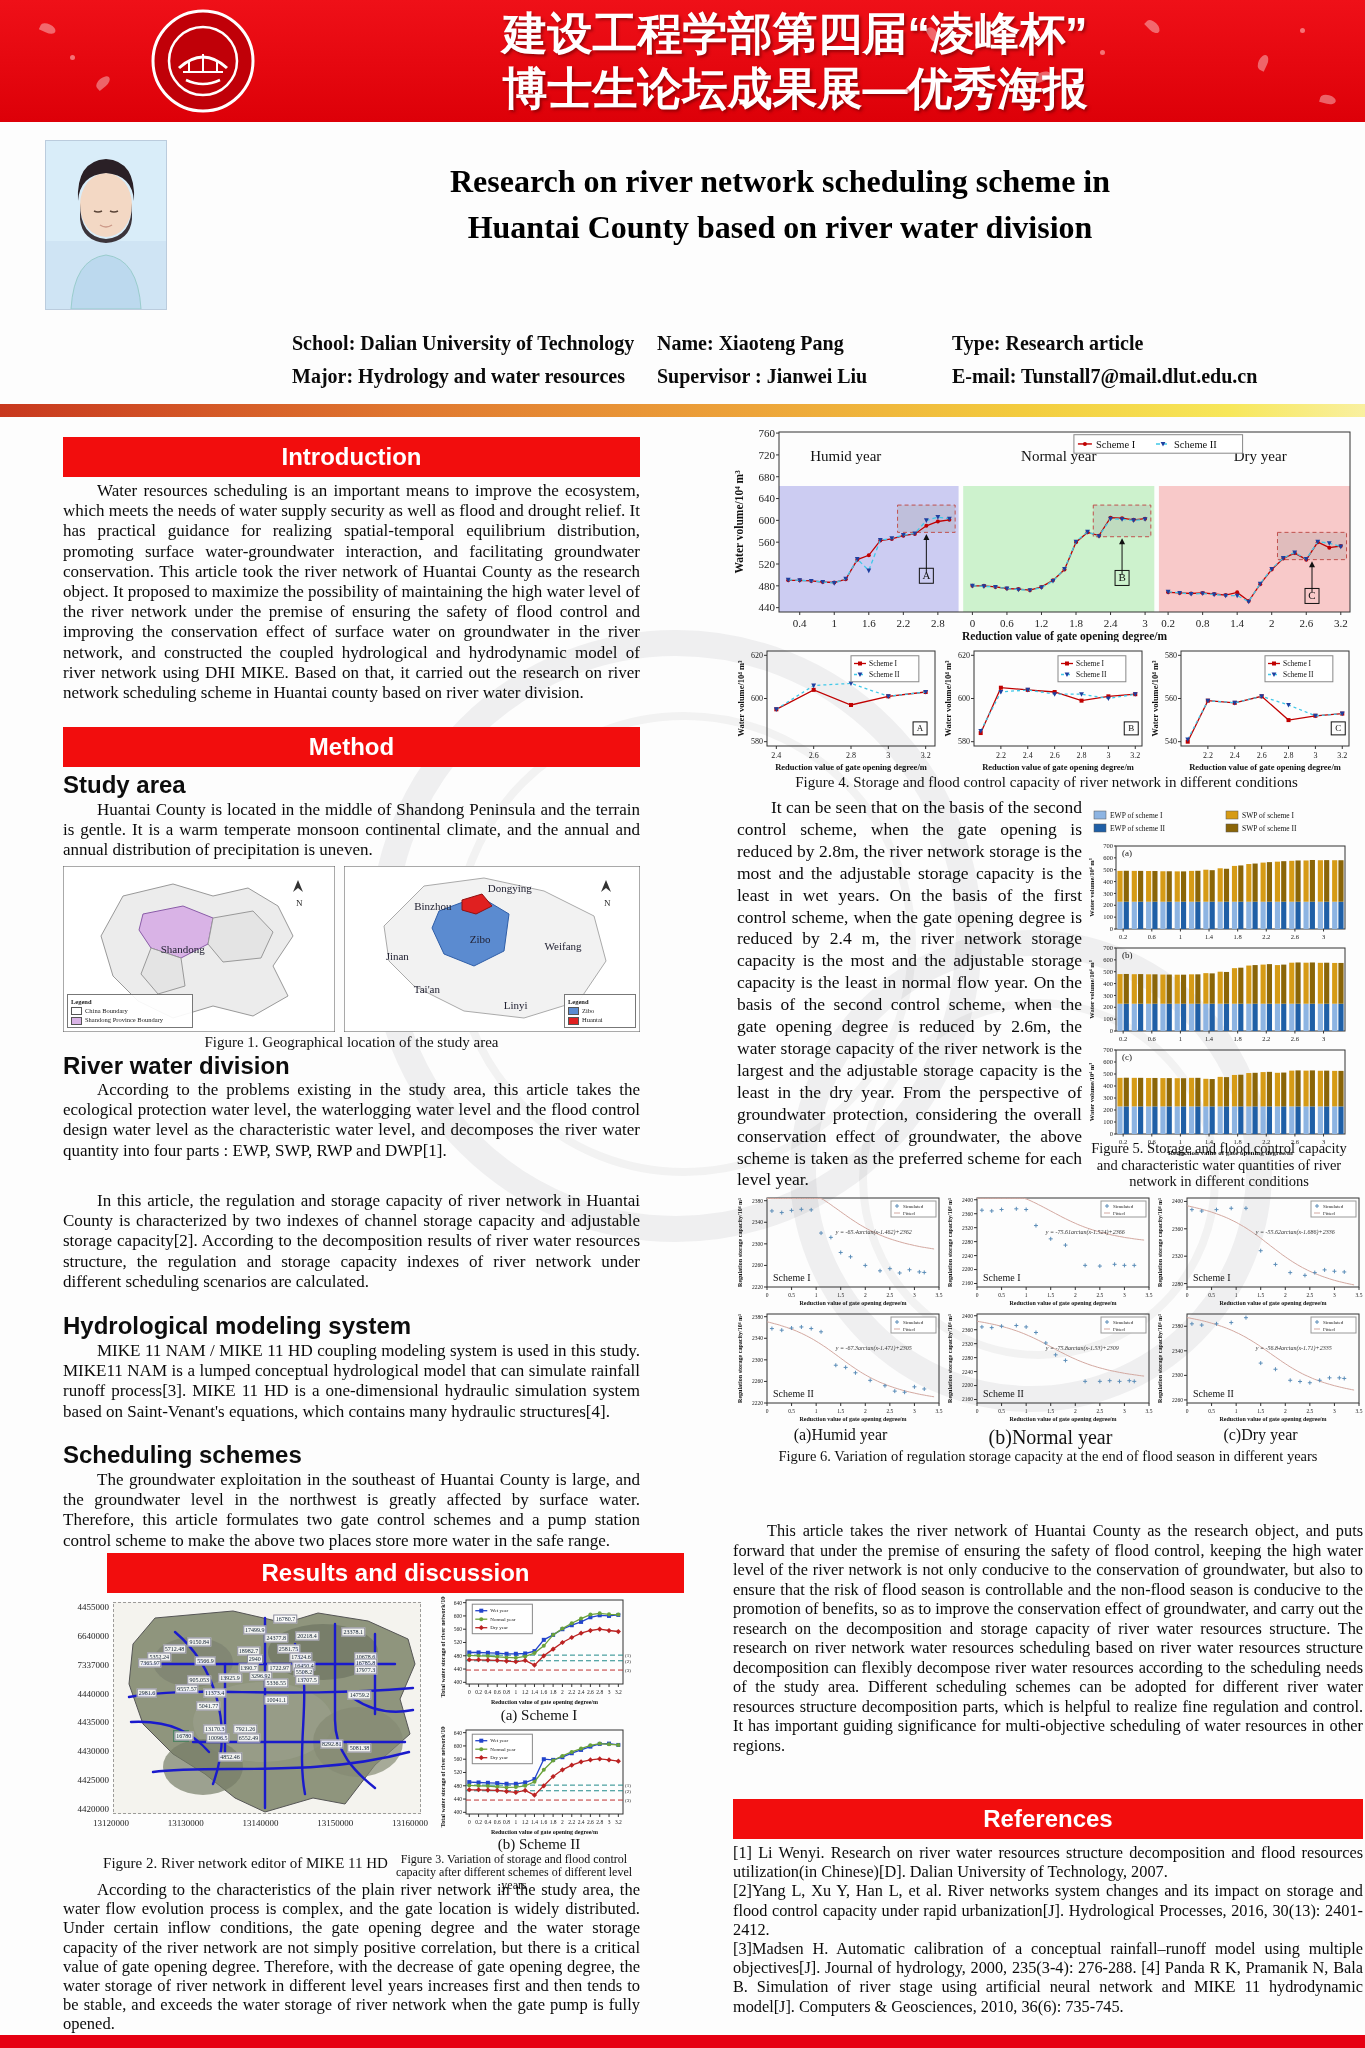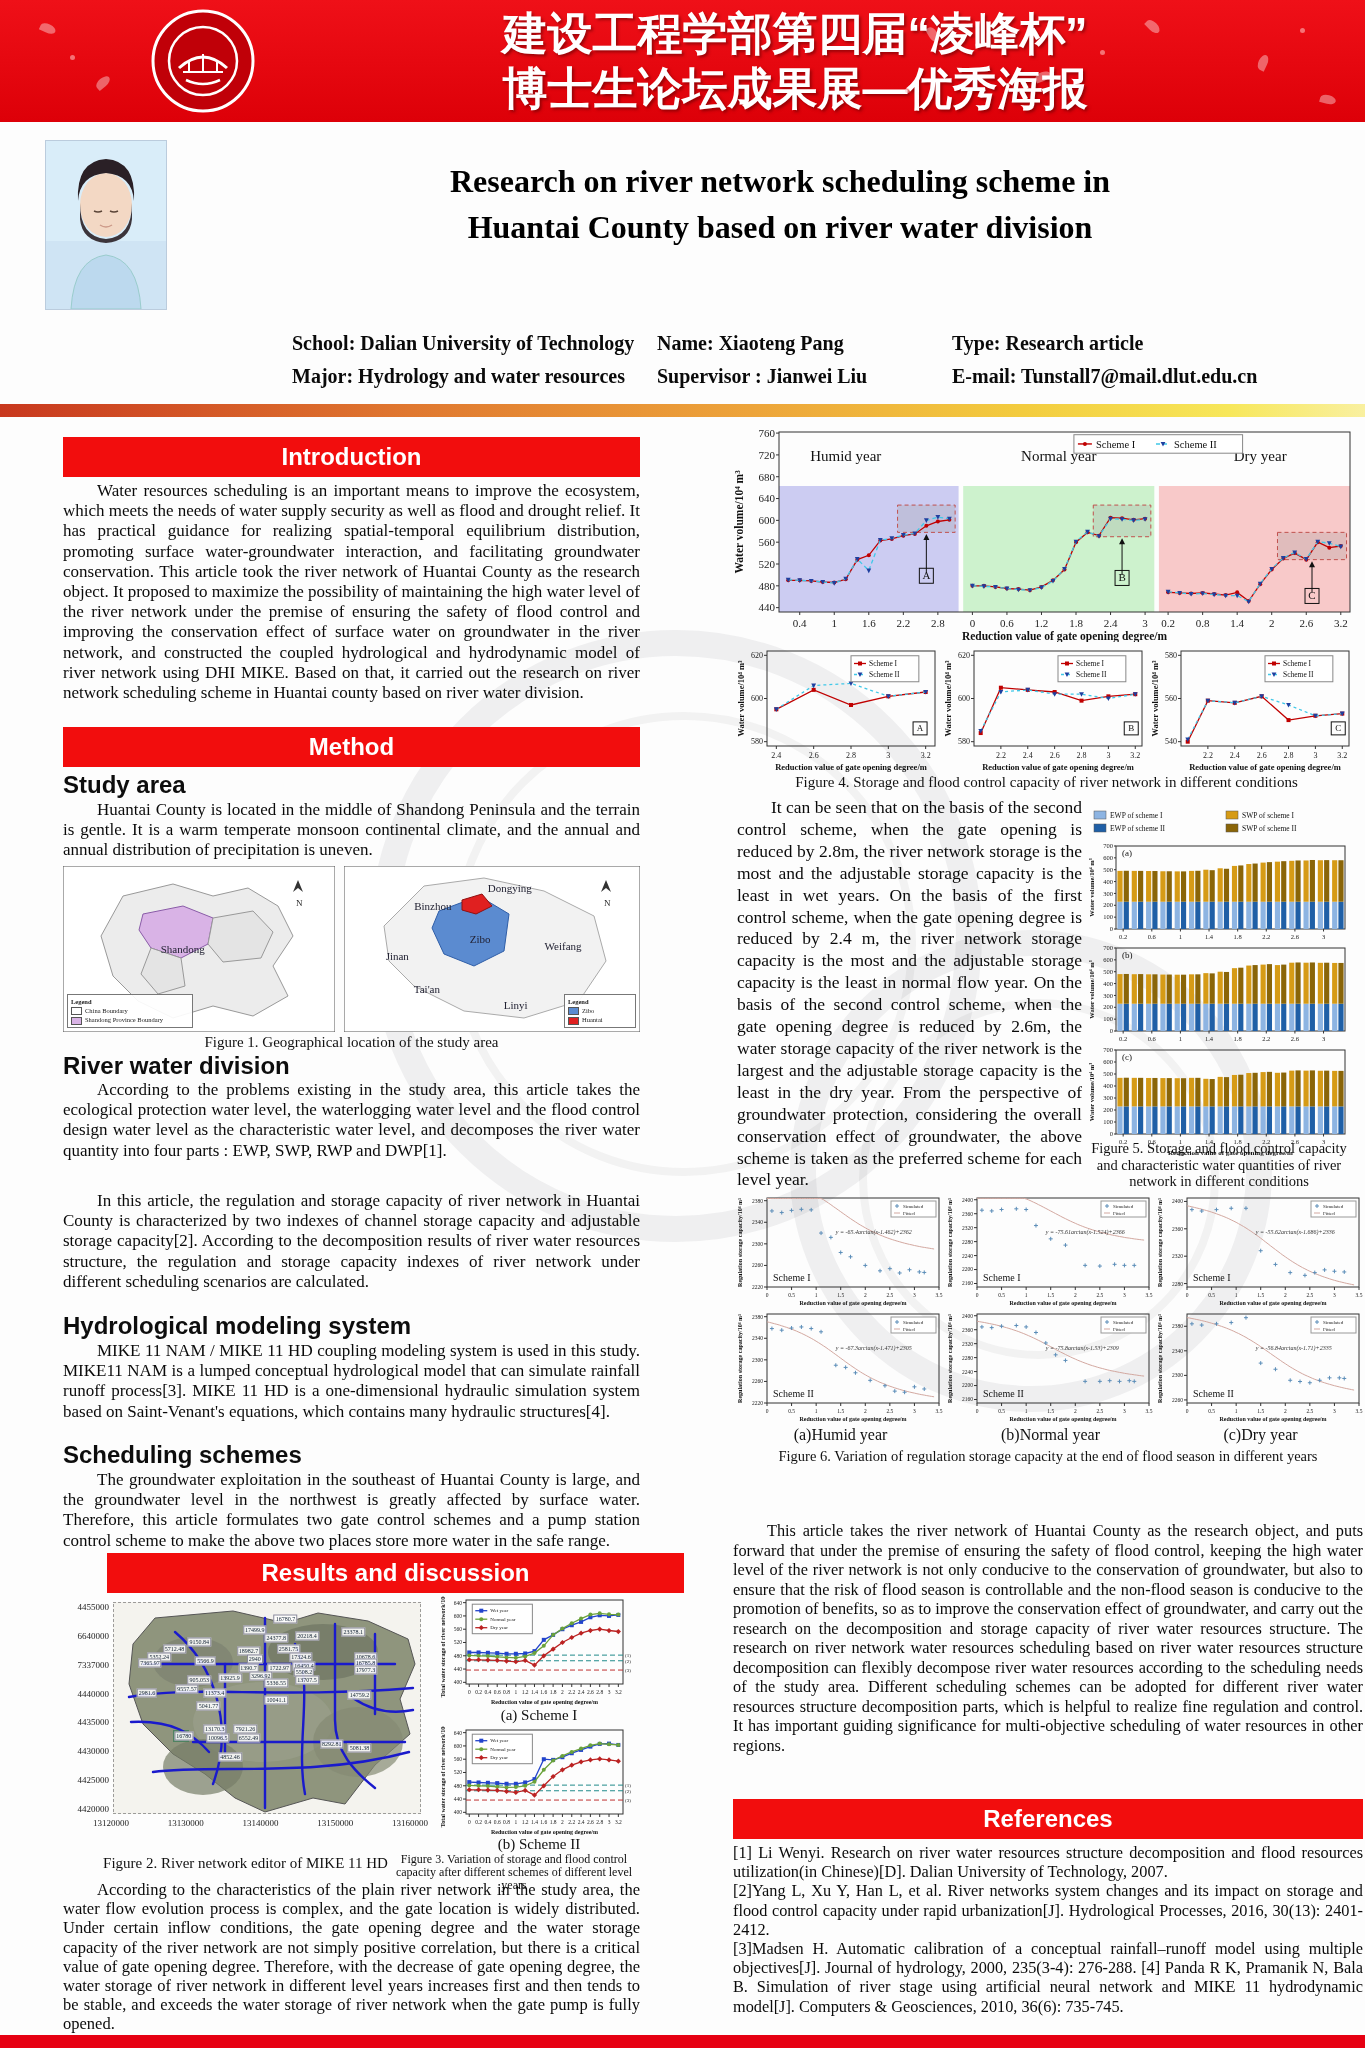--- a/index.html
+++ b/index.html
@@ -1484,21 +1484,21 @@
       <path d="M185.25714285714287 68.44827586206897H189.25714285714287M187.25714285714287 66.44827586206897V70.44827586206897" stroke="#5b8db8" stroke-width="1" fill="none"></path>
       <text x="98.8" y="39.6" font-size="6" font-style="italic" fill="#333">y = -56.84arctan(x-1.71)+2335</text>
       <text x="36" y="87" font-size="10" fill="#111">Scheme II</text>
       <rect x="154" y="7" width="45" height="16" fill="#fff" stroke="#999"></rect>
       <path d="M158 12H162M160 10V14" stroke="#5b8db8" stroke-width="1" fill="none"></path>
       <text x="166" y="14" font-size="5" fill="#222">Simulated</text>
       <line x1="157" y1="19" x2="163" y2="19" stroke="#d3a8a0"></line>
       <text x="166" y="21" font-size="5" fill="#222">Fitted</text>
     </svg>
   <div class="cap" style="left:737px;top:1426px;width:207px;font-size:16px;">(a)Humid year</div>
-  <div class="cap" style="left:947px;top:1426px;width:207px;font-size:16px;">(b)Normal year</div>
+  <div class="cap" style="left:947px;top:1426px;width:207px;font-size:20px;">(b)Normal year</div>
   <div class="cap" style="left:1157px;top:1426px;width:207px;font-size:16px;">(c)Dry year</div>
   <div class="cap" style="left:733px;top:1448px;width:630px;font-size:14.5px;">Figure 6. Variation of regulation storage capacity at the end of flood season in different years</div>
 
   <div class="para ind" style="left:733px;top:1521px;width:630px;height:274px;font-size:16.3px;line-height:19.5px;">This article takes the river network of Huantai County as the research object, and puts forward that under the premise of ensuring the safety of flood control, keeping the high water level of the river network is not only conducive to the conservation of groundwater, but also to ensure that the risk of flood season is controllable and the non-flood season is conducive to the promotion of benefits, so as to improve the conservation effect of groundwater, and carry out the research on the decomposition and storage capacity of river water resources structure. The research on river network water resources scheduling based on river water resources structure decomposition can flexibly decompose river water resources according to the scheduling needs of the study area. Different scheduling schemes can be adopted for different river water resources structure decomposition parts, which is helpful to realize fine regulation and control. It has important guiding significance for multi-objective scheduling of water resources in other regions.</div>
 
   <div class="secbar" style="left:733px;top:1799px;width:630px;">
     <span>References</span>
   </div>
   <div class="para" style="left:733px;top:1843px;width:630px;height:190px;font-size:16.3px;line-height:19.2px;">
     <div class="refline">[1] Li Wenyi. Research on river water resources structure decomposition and flood resources utilization(in Chinese)[D]. Dalian University of Technology, 2007.</div>

